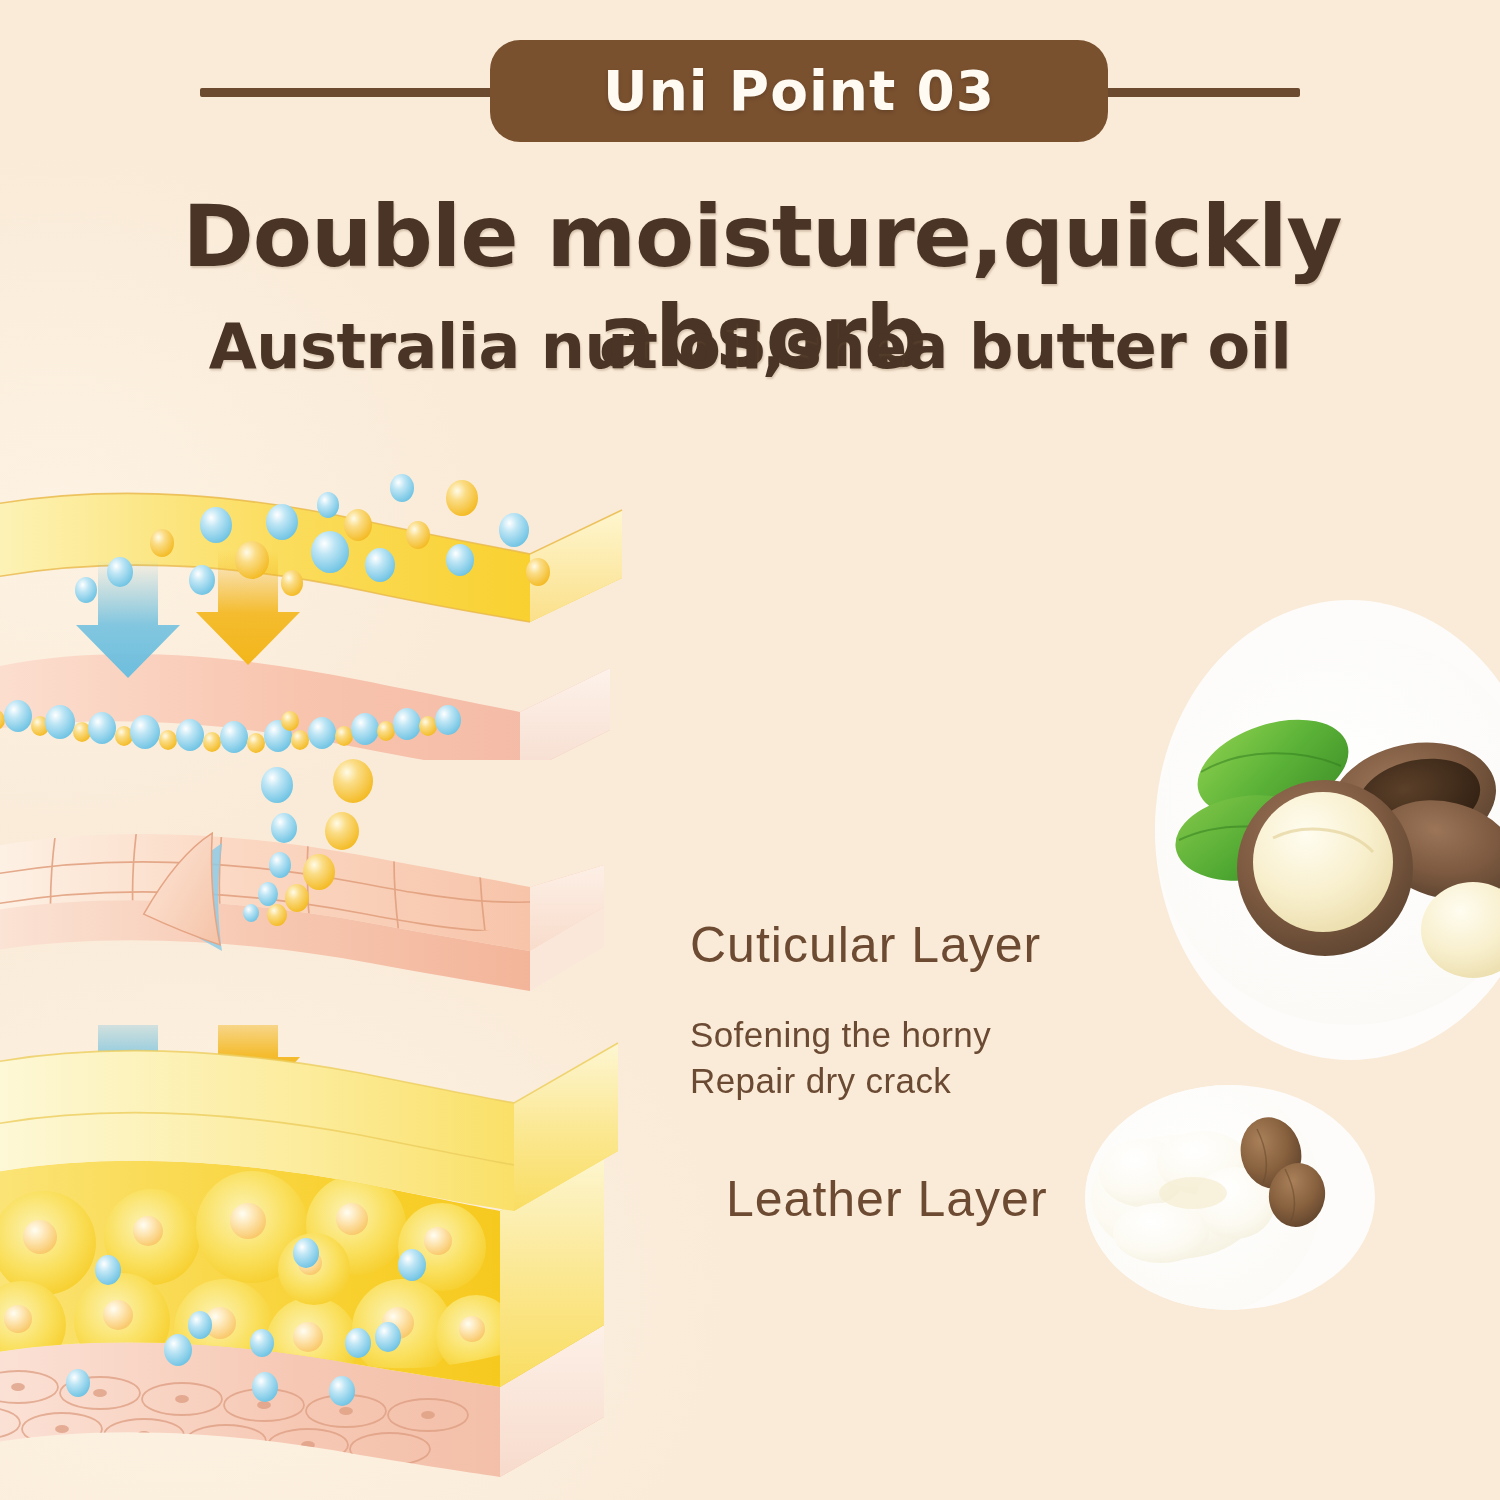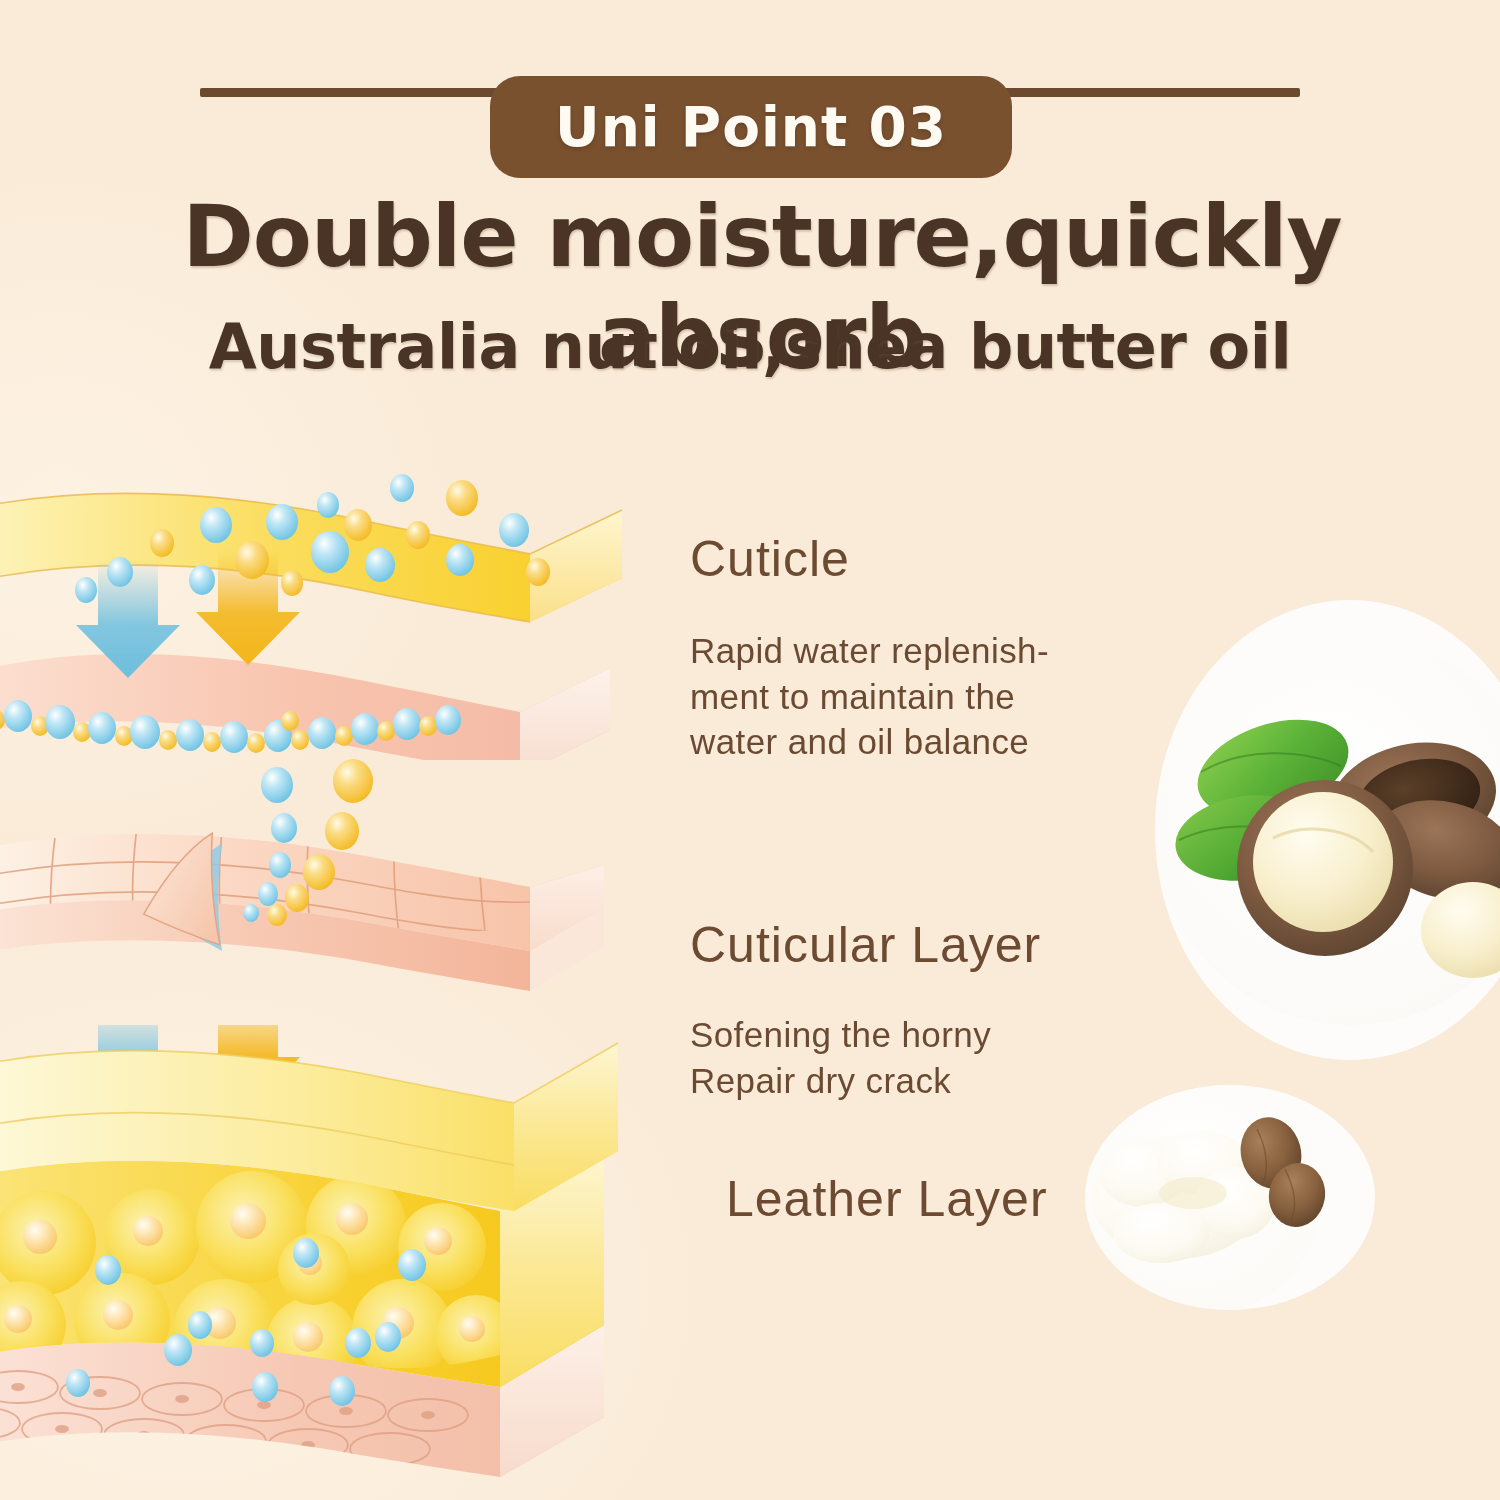--- a/index.html
+++ b/index.html
@@ -17,23 +17,23 @@
       radial-gradient(ellipse 700px 600px at 4% 34%, #fdf2e3 0%, rgba(253,242,227,0) 60%),
       #faebd8;
   }
 
   
   .divider {
     position:absolute; left:200px; top:88px; width:1100px; height:9px;
     background:#6b4a2f; border-radius:2px;
   }
   .badge {
-    position:absolute; left:490px; top:40px; width:522px; height:102px;
+    position:absolute; left:490px; top:40px; width:618px; height:102px;
     background:#7a512f; border-radius:30px;
-    display:flex; align-items:center; justify-content:center;margin-top:36px;
+    display:flex; align-items:center; justify-content:center;
   }
   .badge-text {
     color:#fffaf2; font-size:55px; font-weight:bold;
     letter-spacing:1px; font-family:"DejaVu Sans", sans-serif;
     text-shadow:0 2px 4px rgba(0,0,0,.18);
   }
 
   .headline {
     position:absolute; left:0; top:186px; width:1500px; text-align:center;
     color:#4a3425; font-size:86px; font-weight:bold; letter-spacing:-1px;
@@ -404,26 +404,20 @@
       <ellipse cx="210" cy="300" rx="12" ry="14" fill="url(#d3W)"></ellipse>
       <ellipse cx="88" cy="358" rx="12" ry="14" fill="url(#d3W)"></ellipse>
       <ellipse cx="275" cy="362" rx="13" ry="15" fill="url(#d3W)"></ellipse>
       <ellipse cx="352" cy="366" rx="13" ry="15" fill="url(#d3W)"></ellipse>
       <ellipse cx="272" cy="318" rx="12" ry="14" fill="url(#d3W)"></ellipse>
       <ellipse cx="368" cy="318" rx="13" ry="15" fill="url(#d3W)"></ellipse>
       <ellipse cx="398" cy="312" rx="13" ry="15" fill="url(#d3W)"></ellipse>
     </g>
   </svg>
 
-  <div class="txt-block b1">
-    <div class="layer-title">Cuticle</div>
-    <div class="layer-desc">Rapid water replenish-
-ment to maintain the
-water and oil balance</div>
-  </div>
 
   <div class="txt-block b2">
     <div class="layer-title">Cuticular Layer</div>
     <div class="layer-desc">Sofening the horny
 Repair dry crack</div>
   </div>
 
   <div class="txt-block b3">
     <div class="layer-title">Leather Layer</div>
   </div>

